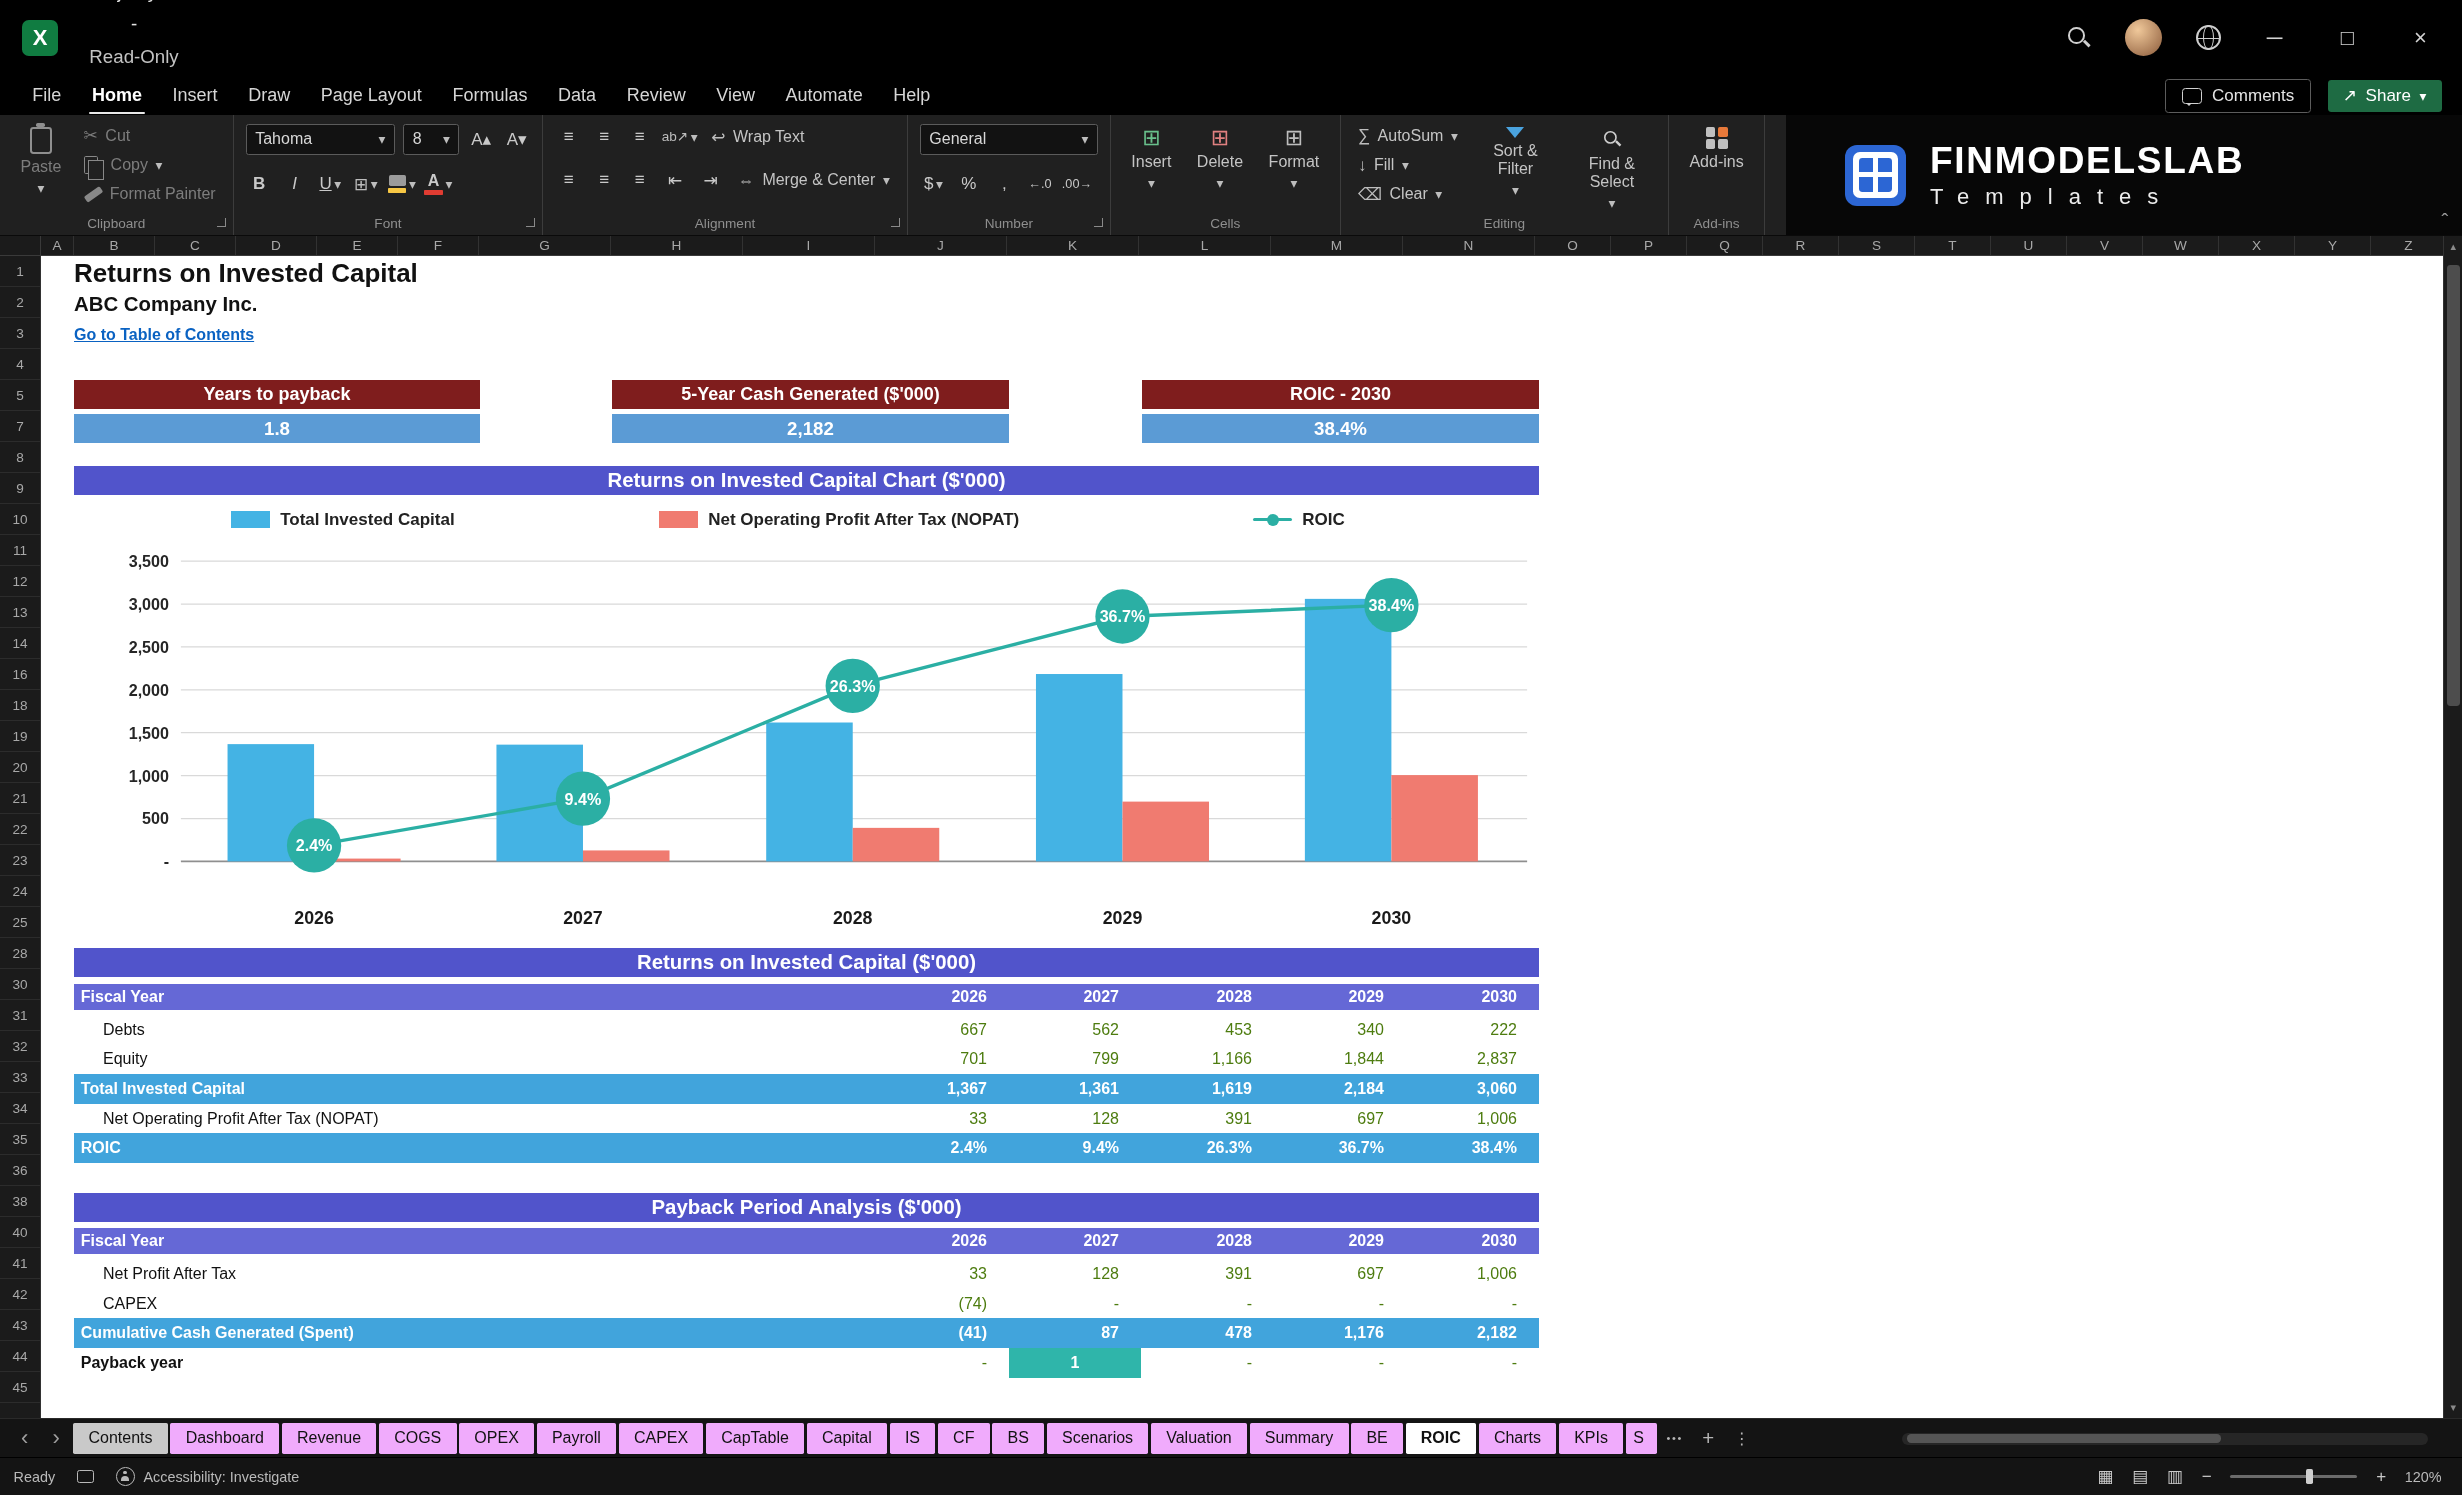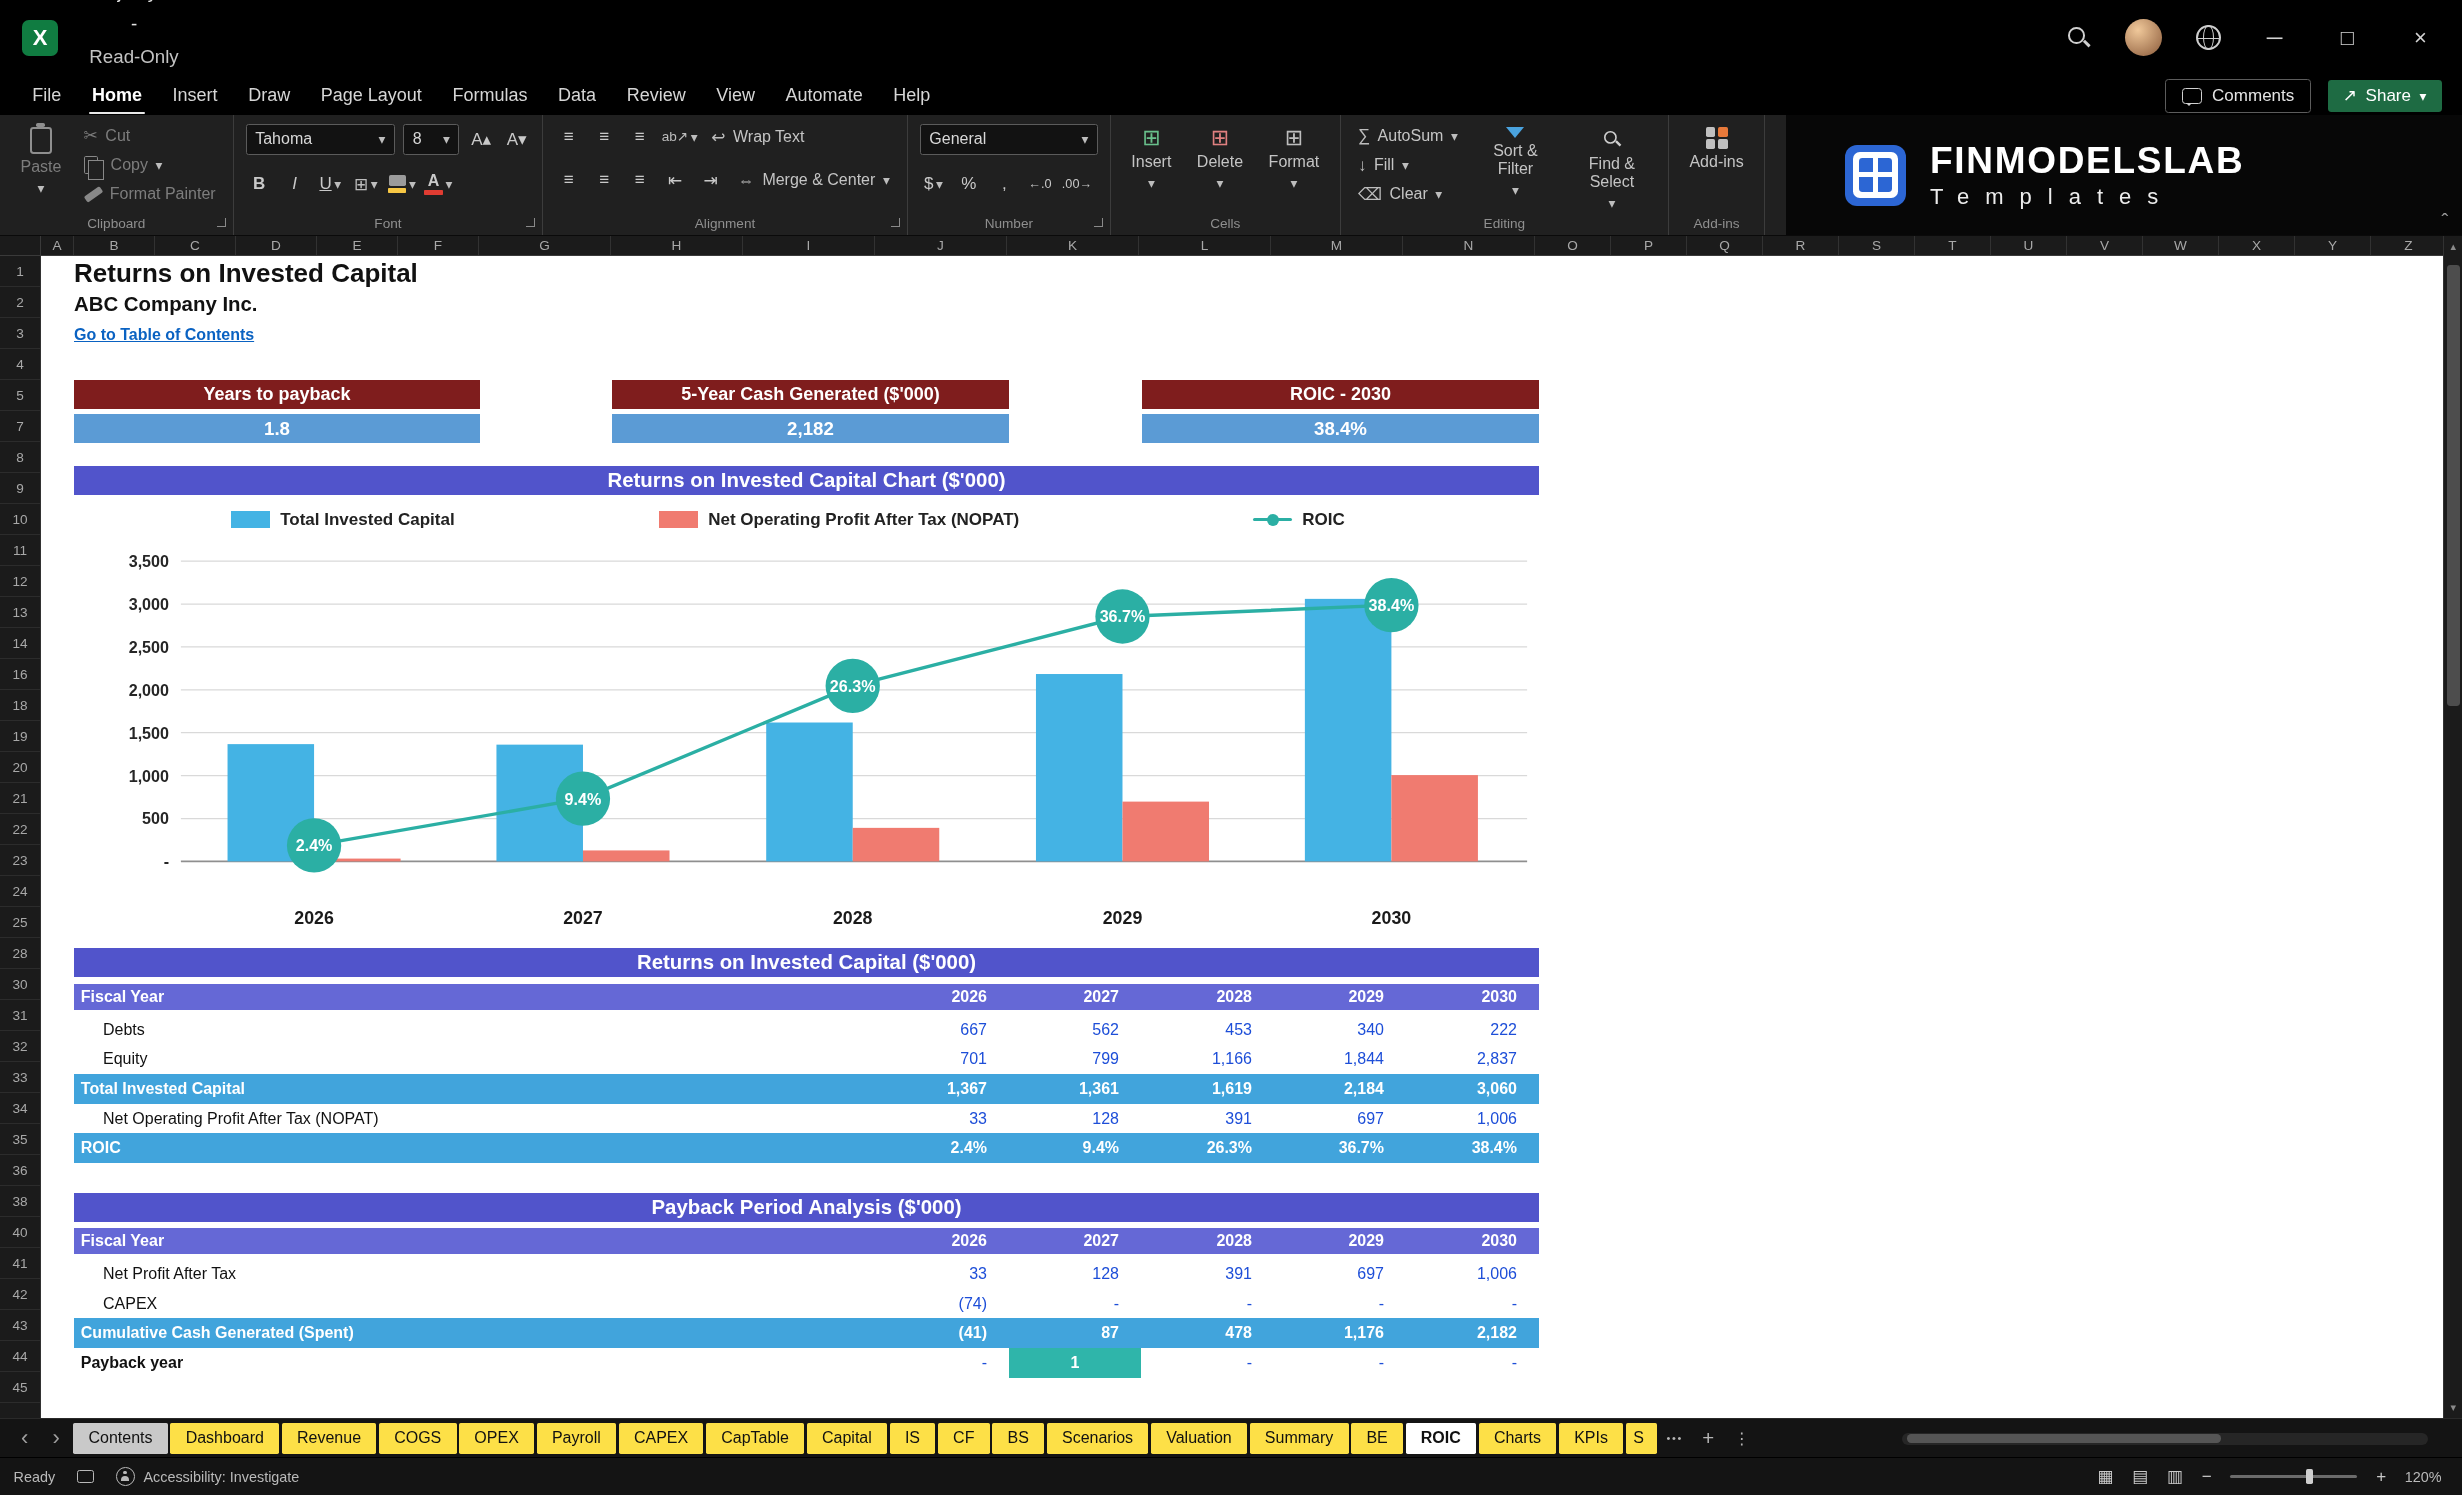--- a/index.html
+++ b/index.html
@@ -126,38 +126,38 @@
   .line-sw::after{content:"";position:absolute;left:13.6px;top:-4.2px;width:12px;height:12px;border-radius:50%;background:inherit;}
   .trow{position:absolute;left:0;width:1465px;height:30px;}
   .trow .rlabel{position:absolute;left:6.8px;top:0;bottom:0;display:flex;align-items:center;font-size:16px;color:#111;}
   .trow.indent .rlabel{left:29px;}
   .trow .rlabel.bold{font-weight:bold;}
   .trow.total{background:#41A4DC;}
   .trow.total .rlabel{color:#fff;font-weight:bold;}
   .trow.fiscal{height:25.5px;background:#6568D6;}
   .trow.fiscal .rlabel,.trow.fiscal .cell{color:#fff;font-weight:bold;}
   .cell{position:absolute;top:0;bottom:0;width:132px;display:flex;align-items:center;
-        justify-content:flex-end;padding-right:22px;font-size:16px;color:#1d4ed8;}
+        justify-content:flex-end;padding-right:22px;font-size:16px;color:#4d7c0f;}
   .trow.total .cell{color:#fff;font-weight:bold;}
   .cell.hl{background:#2FB5AA;color:#fff;font-weight:bold;justify-content:center;padding-right:0;}
 
   
   .vsb{position:absolute;top:236px;right:0;width:18.7px;height:1182px;background:#1b1b1b;border-left:0.8px solid #323232;}
   .vsb .arr{height:20.4px;color:#8a8a8a;font-size:11px;display:flex;align-items:center;justify-content:center;}
   .vsb .arr.dn{position:absolute;bottom:0;left:0;right:0;}
   .vsb .thumb{position:absolute;left:2.5px;right:2.5px;top:29px;height:441px;background:#4d4d4d;border-radius:3.4px;}
 
   
   .tabbar{position:absolute;left:0;right:0;top:1418px;height:39px;background:#141414;display:flex;
           align-items:center;padding-left:10.2px;gap:2.5px;border-top:0.8px solid #2a2a2a;}
   .tnav{width:29px;height:29px;color:#9f9f9f;font-size:22px;display:flex;align-items:center;justify-content:center;}
   #tabs{display:flex;gap:2.5px;align-items:center;}
   .tab{height:31px;display:flex;align-items:center;padding:0 15.3px;font-size:16px;border-radius:1.7px;
        color:#111;white-space:nowrap;cursor:default;}
-  .tab.yellow{background:#fde047;}
+  .tab.yellow{background:#f0abfc;}
   .tab.neutral{background:#C9C9C9;}
   .tab.active{background:#fff;font-weight:bold;}
   .tab.clip{width:31px;padding:0 7.6px;overflow:hidden;}
   .tbtn{min-width:31px;color:#b5b5b5;font-size:16px;text-align:center;}
   .hsb{position:absolute;right:34px;top:13.6px;width:526px;height:12px;background:#262626;border-radius:6px;}
   .hsb .thumb{position:absolute;left:5.1px;top:1.7px;width:314px;height:8.5px;background:#555;border-radius:4.2px;}
 
   
   .statusbar{position:absolute;left:0;right:0;top:1457px;height:38px;background:#141414;display:flex;
              align-items:center;color:#b9b9b9;font-size:14.4px;padding:0 13.6px;gap:22px;border-top:0.8px solid #000;}

